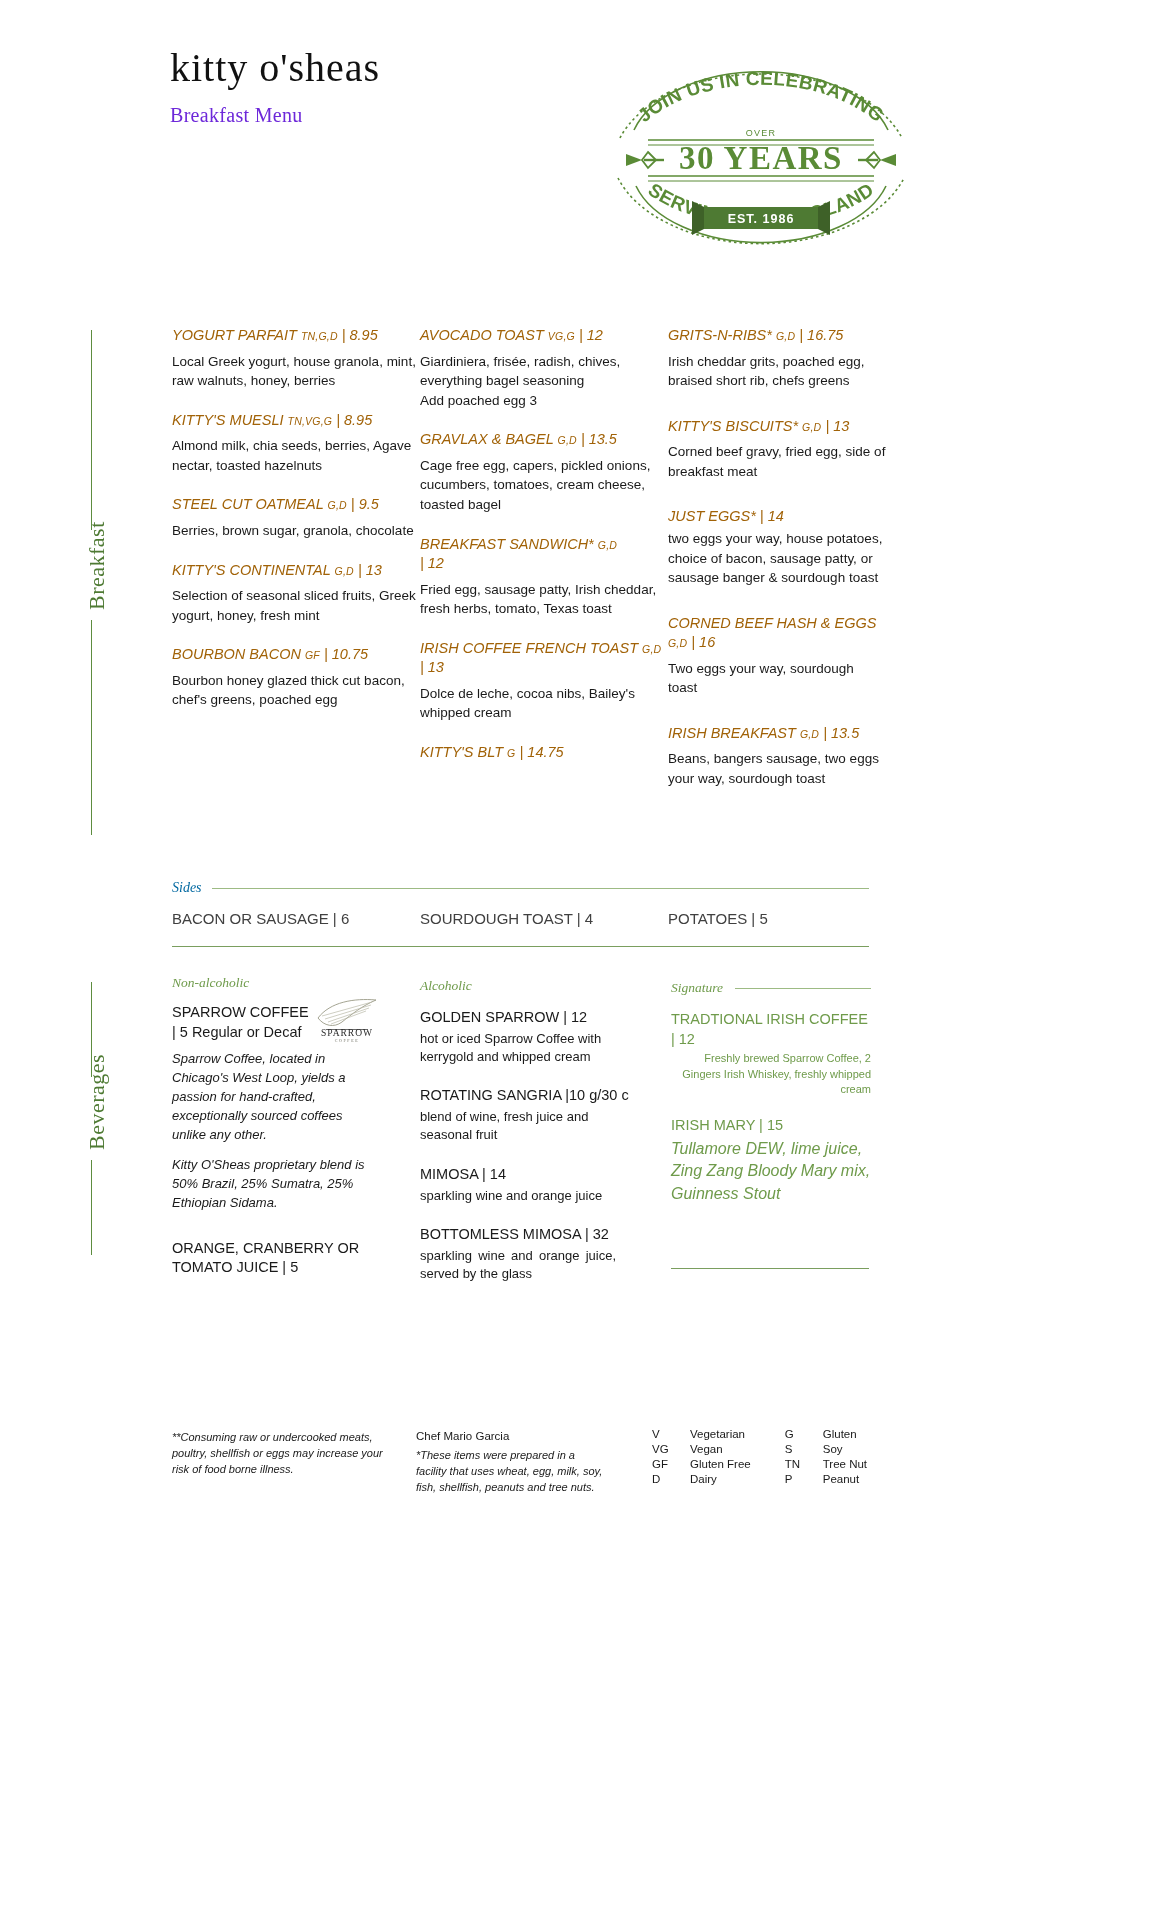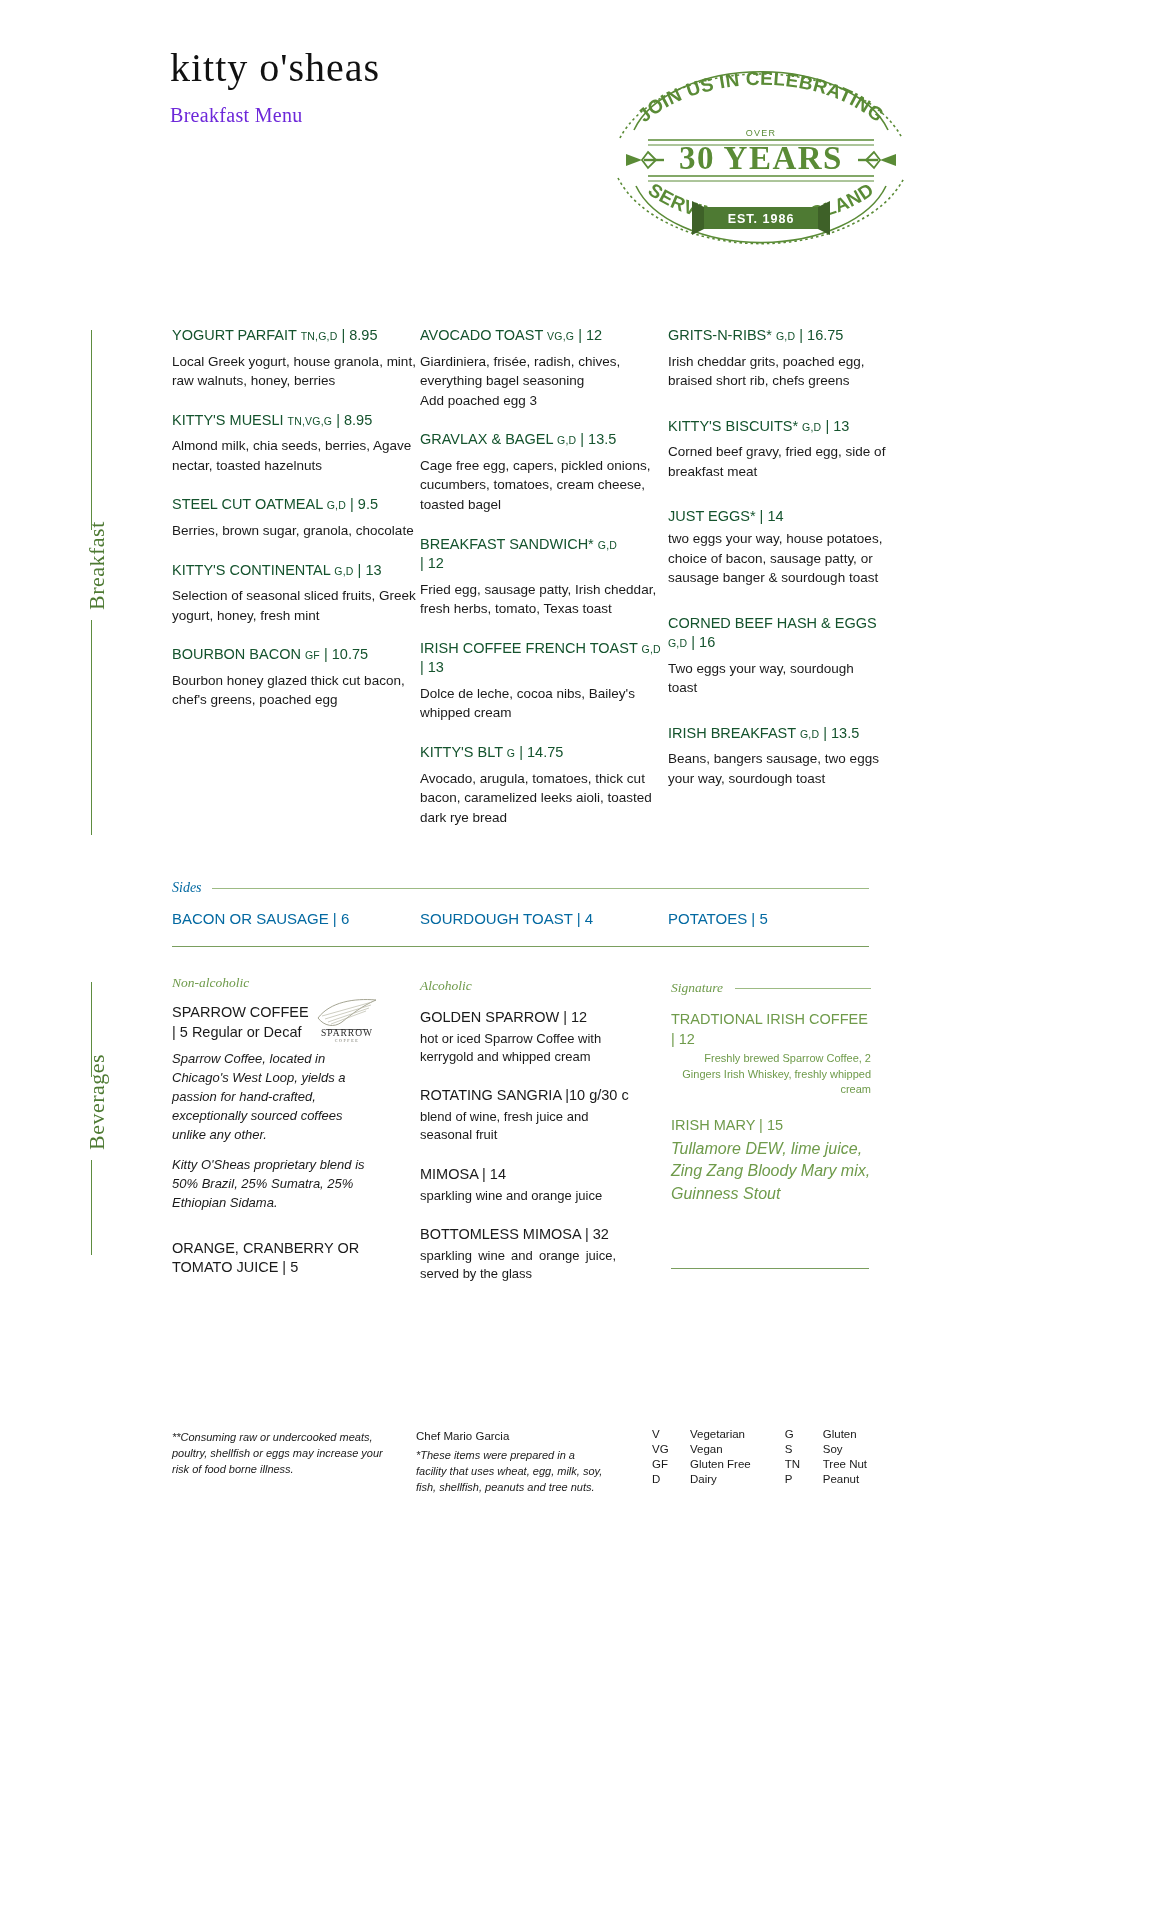--- a/index.html
+++ b/index.html
@@ -38,41 +38,41 @@
     white-space:nowrap;
     letter-spacing:.5px;
   }
 
   
   .cols{position:absolute;display:flex;gap:0;}
   .col{position:relative;}
 
   .item{margin-bottom:20px;}
   .item-title{
-    font-size:14.5px;line-height:1.35;color:#14532d;margin:0 0 6px 0;
+    font-size:14.5px;line-height:1.35;color:#a16207;margin:0 0 6px 0;font-style:italic;
   }
   .tag{font-size:10.5px;letter-spacing:.2px;}
   .item-desc{
     font-size:13.5px;line-height:1.45;color:#1a1a1a;margin:0;
   }
 
   
   .sec-head{
     position:relative;display:flex;align-items:center;gap:10px;
   }
   .sec-head .lbl{
     font-family:"Liberation Serif", serif;font-style:italic;
     font-size:14px;color:#0369a1;white-space:nowrap;
   }
   .sec-head .rule{flex:1;height:1px;background:#9dbb84;}
 
   .hr-strong{position:absolute;height:1px;background:#7a9e5e;}
 
   .sides-row{position:absolute;display:flex;}
-  .side-item{font-size:15px;color:#0369a1;}
+  .side-item{font-size:15px;color:#404040;}
 
   
   .bev-head{
     font-family:"Liberation Serif", serif;font-style:italic;
     font-size:13.5px;color:#6f9b4b;margin-bottom:12px;
   }
   .bev-head-rule{display:flex;align-items:center;gap:12px;}
   .bev-head-rule .rule{flex:1;height:1px;background:#9dbb84;}
 
   .bev-item{margin-bottom:16px;}
@@ -196,21 +196,20 @@
       <div class="item">
         <p class="item-title"><span>BREAKFAST SANDWICH*</span> <span class="tag">G,D</span><br><span>| 12</span></p>
         <p class="item-desc">Fried egg, sausage patty, Irish cheddar, fresh herbs, tomato, Texas toast</p>
       </div>
       <div class="item">
         <p class="item-title"><span>IRISH COFFEE FRENCH TOAST</span> <span class="tag">G,D</span> <span>| 13</span></p>
         <p class="item-desc">Dolce de leche, cocoa nibs, Bailey's whipped cream</p>
       </div>
       <div class="item">
         <p class="item-title"><span>KITTY'S BLT</span> <span class="tag">G</span> <span>| 14.75</span></p>
-        <p class="item-desc">Avocado, arugula, tomatoes, thick cut bacon, caramelized leeks aioli, toasted dark rye bread</p>
       </div>
     </div>
 
     <div class="col" style="width:218px;">
       <div class="item">
         <p class="item-title"><span>GRITS-N-RIBS*</span> <span class="tag">G,D</span> <span>| 16.75</span></p>
         <p class="item-desc">Irish cheddar grits, poached egg, braised short rib, chefs greens</p>
       </div>
       <div class="item" style="margin-top:26px;">
         <p class="item-title"><span>KITTY'S BISCUITS*</span> <span class="tag">G,D</span> <span>| 13</span></p>

